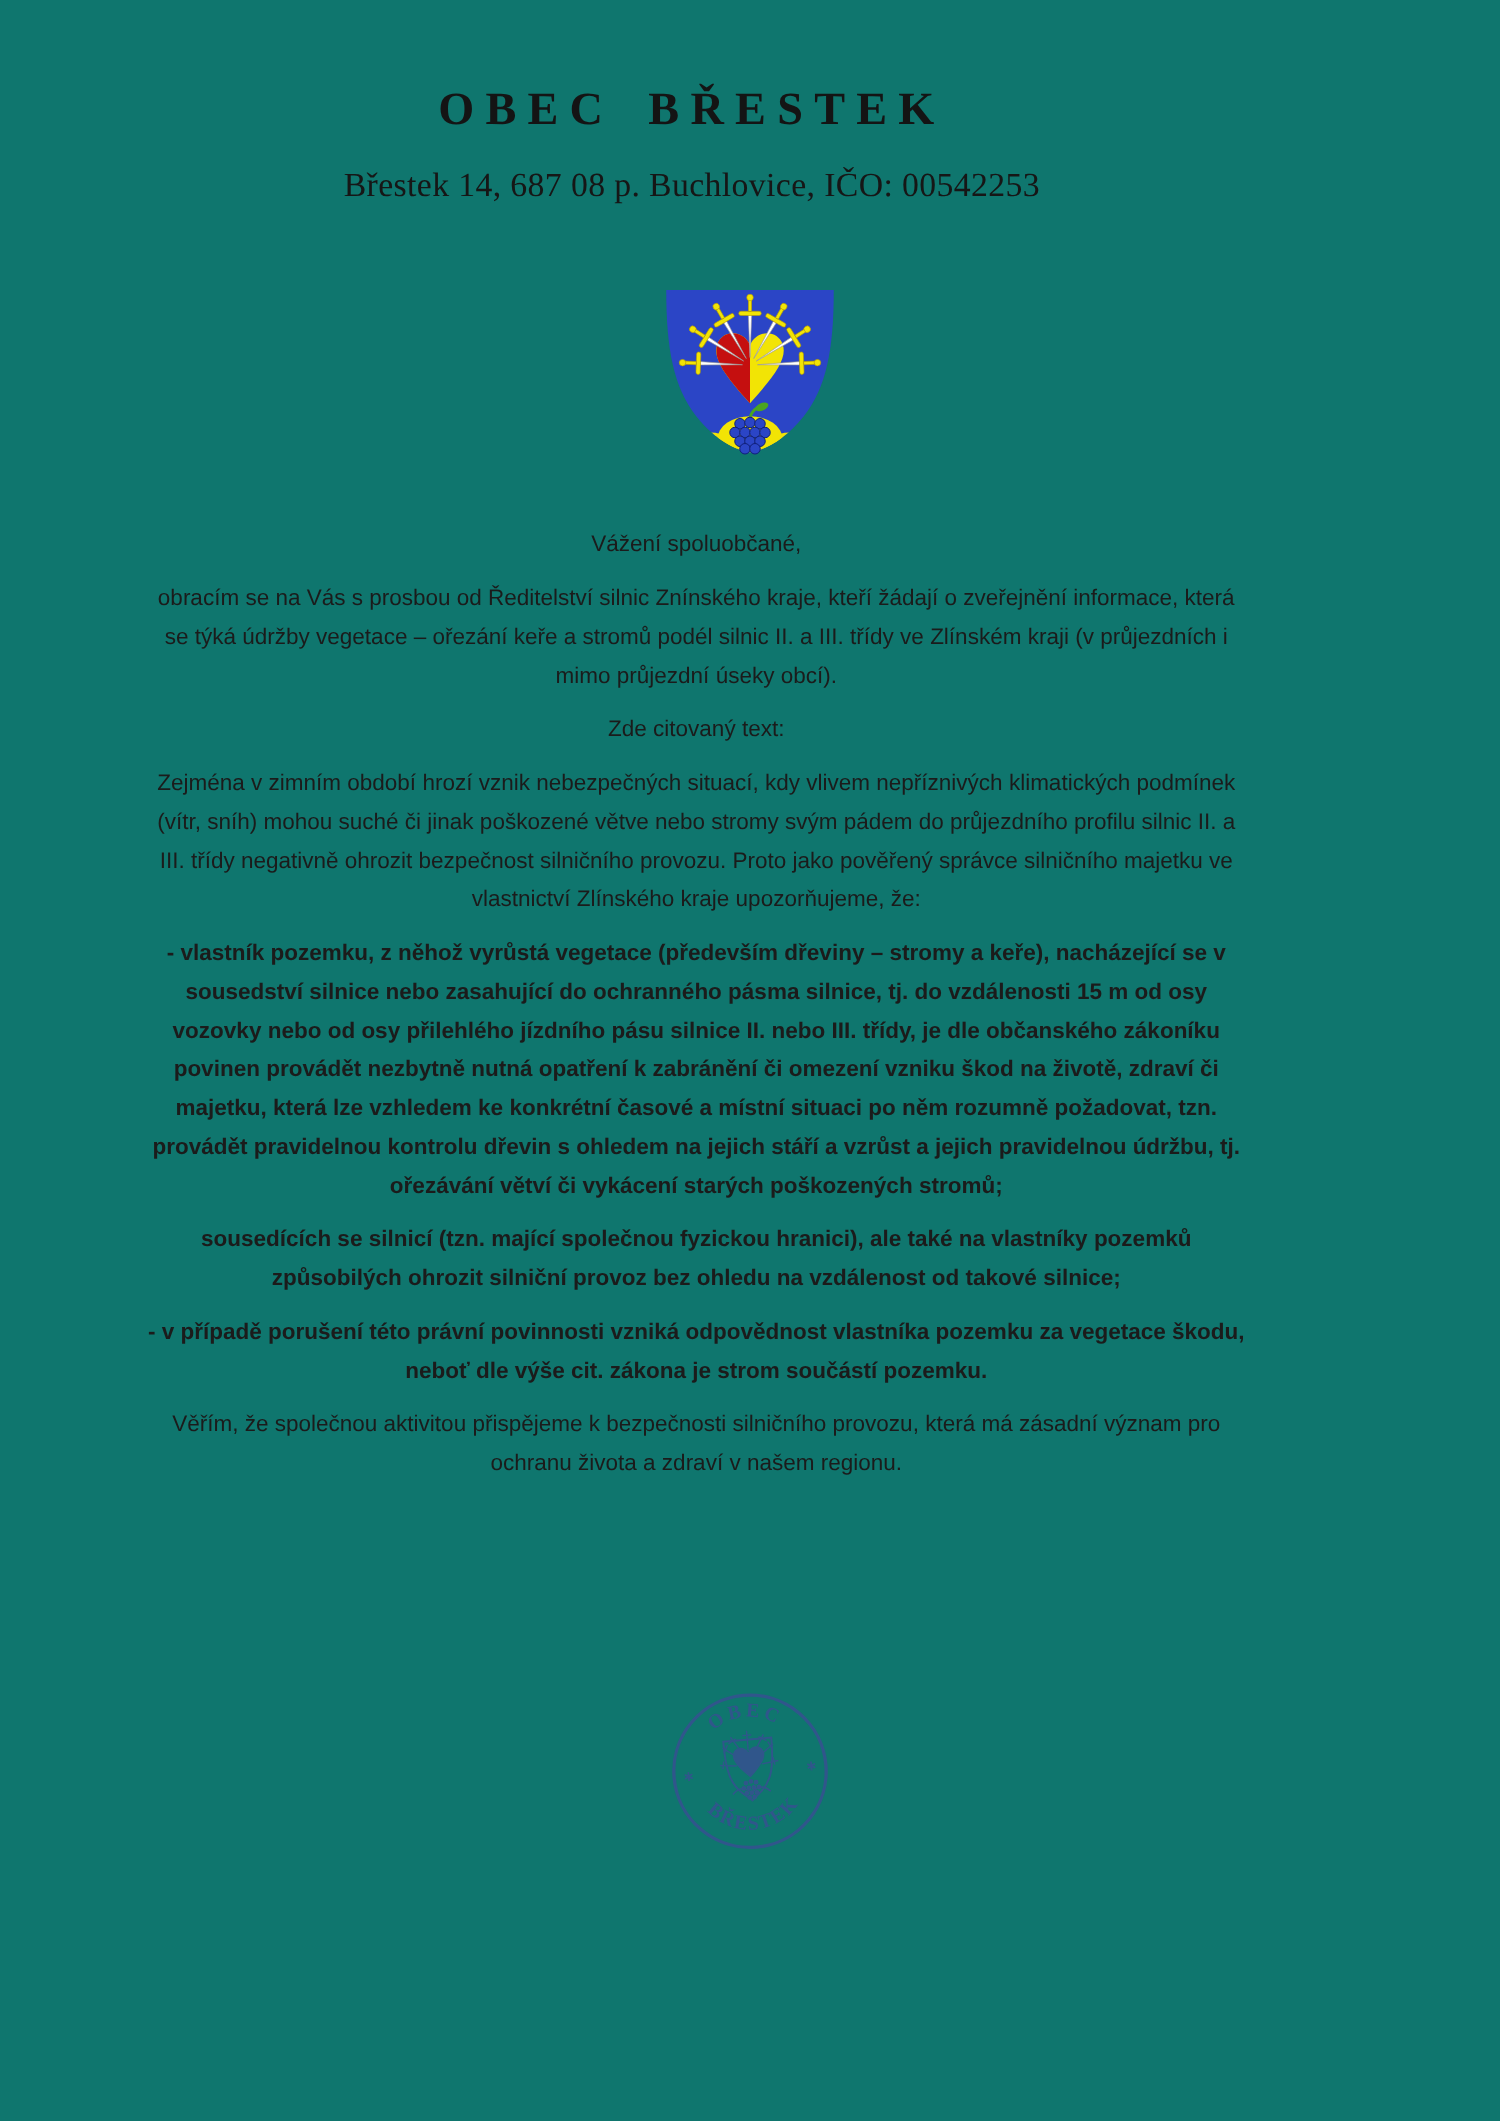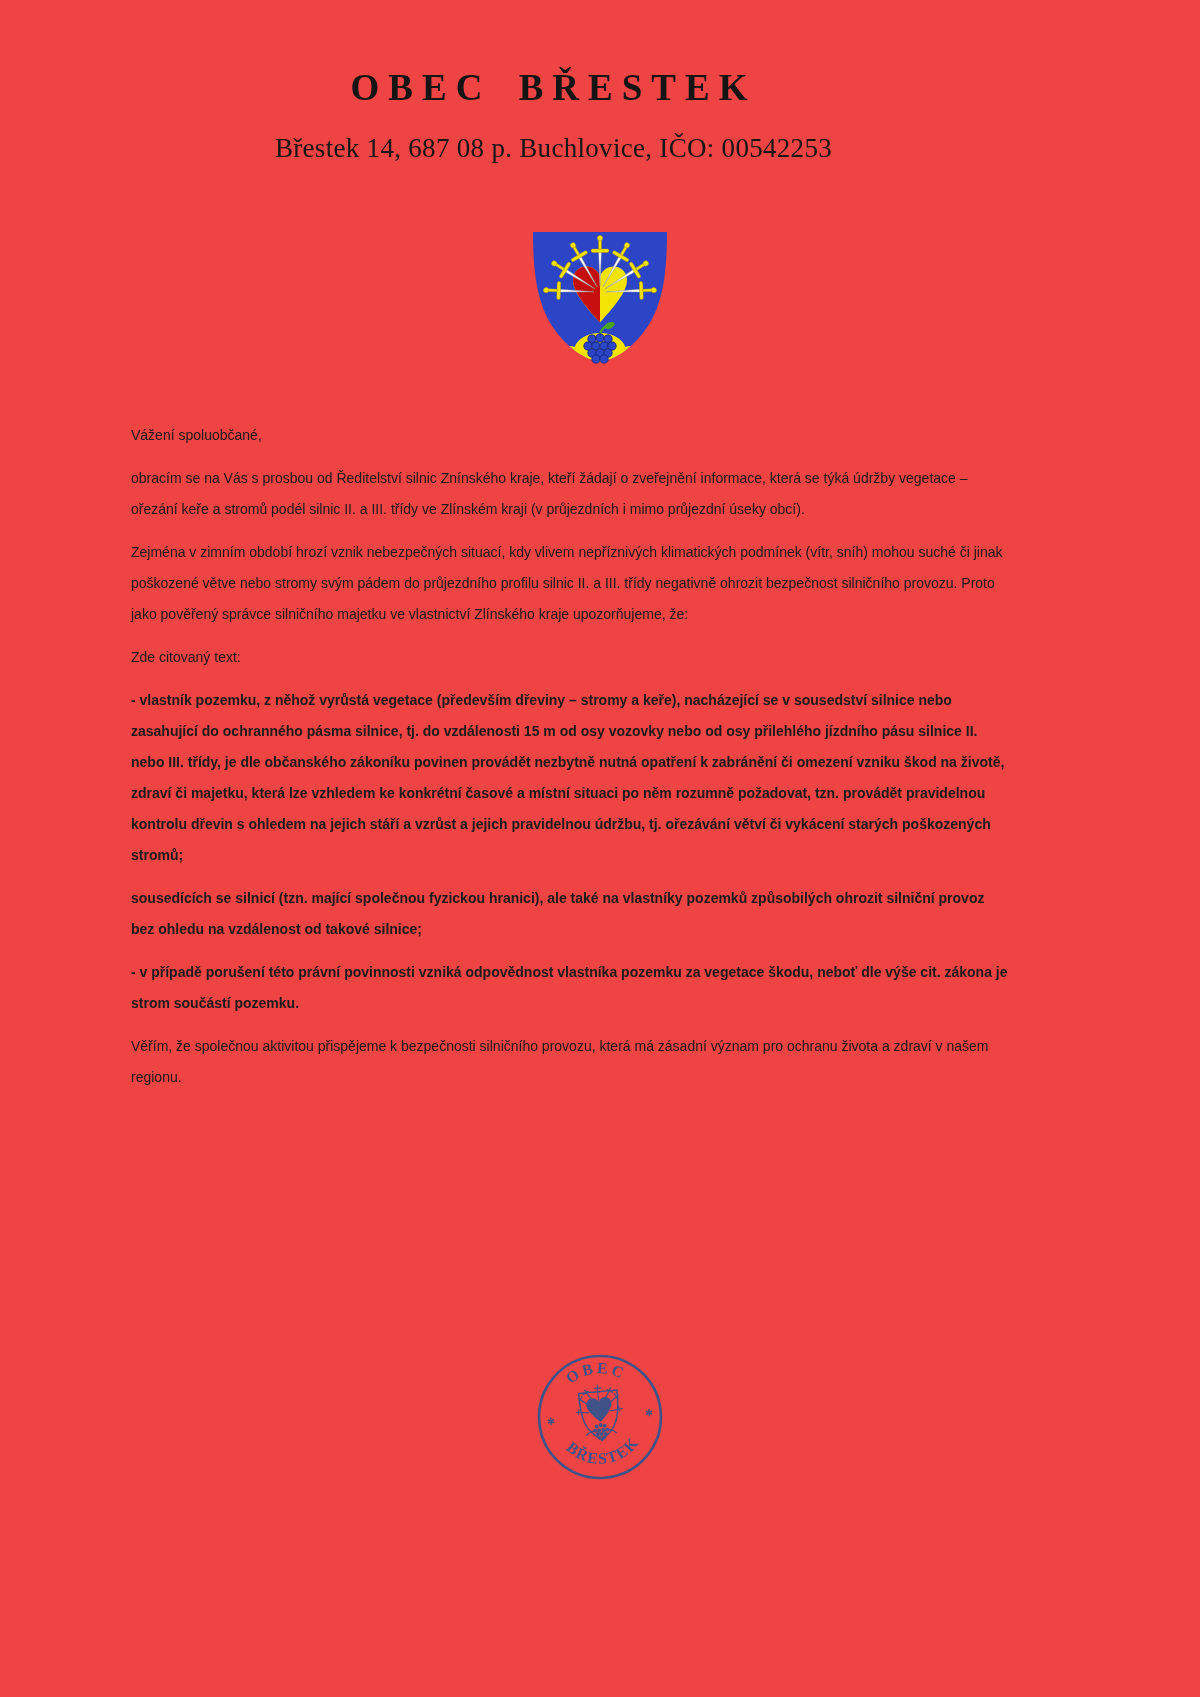--- a/index.html
+++ b/index.html
@@ -1,30 +1,30 @@
 <!DOCTYPE html>
 <html><head>
 <meta charset="utf-8">
 <style>
   html,body{margin:0;padding:0;background:#ffffff;}
   .page{
-    position:relative;width:1200px;height:1697px;background:#ef4444;overflow:hidden;
+    position:relative;width:1200px;height:1697px;background:#0f766e;overflow:hidden;
     font-family:"Liberation Sans",sans-serif;color:#1b1b1b;
   }
   .header{position:absolute;top:0;left:131px;width:845px;text-align:center;}
   .title{
     margin:66px 0 0 0;font-family:"Liberation Serif",serif;font-size:37px;font-weight:600;
     letter-spacing:9px;word-spacing:9px;color:#141414;white-space:nowrap;
   }
   .subtitle{
     margin:24px 0 0 0;font-family:"Liberation Serif",serif;font-size:27px;
     letter-spacing:0.3px;color:#161616;
   }
   .crest{position:absolute;left:528px;top:230px;width:144px;height:136px;}
-  .letter{position:absolute;left:131px;top:420px;width:880px;font-size:14px;line-height:31px;}
+  .letter{position:absolute;left:117px;top:420px;width:880px;font-size:18px;line-height:31px;text-align:center;}
   .letter p{margin:0 0 12px 0;}
   .letter p.bold{font-weight:bold;}
   .stamp{position:absolute;left:534px;top:1351px;width:132px;height:132px;transform:rotate(-5deg);opacity:.93;}
   .stamp text{font-family:"Liberation Serif",serif;font-weight:bold;}
 </style>
 </head>
 <body>
 
 <div class="page">
 
@@ -88,22 +88,22 @@
           <circle cx="80" cy="123" r="4.2"></circle>
         <circle cx="68" cy="129" r="4.2"></circle>
           <circle cx="76" cy="129" r="4.2"></circle>
       </g>
     </g>
   </svg>
 
   <div class="letter">
     <p>Vážení spoluobčané,</p>
     <p>obracím se na Vás s prosbou od Ředitelství silnic Znínského kraje, kteří žádají o zveřejnění informace, která se týká údržby vegetace – ořezání keře a stromů podél silnic II. a III. třídy ve Zlínském kraji (v průjezdních i mimo průjezdní úseky obcí).</p>
+    <p>Zde citovaný text:</p>
     <p>Zejména v zimním období hrozí vznik nebezpečných situací, kdy vlivem nepříznivých klimatických podmínek (vítr, sníh) mohou suché či jinak poškozené větve nebo stromy svým pádem do průjezdního profilu silnic II. a III. třídy negativně ohrozit bezpečnost silničního provozu. Proto jako pověřený správce silničního majetku ve vlastnictví Zlínského kraje upozorňujeme, že:</p>
-    <p>Zde citovaný text:</p>
     <p class="bold">- vlastník pozemku, z něhož vyrůstá vegetace (především dřeviny – stromy a keře), nacházející se v sousedství silnice nebo zasahující do ochranného pásma silnice, tj. do vzdálenosti 15 m od osy vozovky nebo od osy přilehlého jízdního pásu silnice II. nebo III. třídy, je dle občanského zákoníku povinen provádět nezbytně nutná opatření k zabránění či omezení vzniku škod na životě, zdraví či majetku, která lze vzhledem ke konkrétní časové a místní situaci po něm rozumně požadovat, tzn. provádět pravidelnou kontrolu dřevin s ohledem na jejich stáří a vzrůst a jejich pravidelnou údržbu, tj. ořezávání větví či vykácení starých poškozených stromů;</p>
     <p class="bold">sousedících se silnicí (tzn. mající společnou fyzickou hranici), ale také na vlastníky pozemků způsobilých ohrozit silniční provoz bez ohledu na vzdálenost od takové silnice;</p>
     <p class="bold">- v případě porušení této právní povinnosti vzniká odpovědnost vlastníka pozemku za vegetace škodu, neboť dle výše cit. zákona je strom součástí pozemku.</p>
     <p>Věřím, že společnou aktivitou přispějeme k bezpečnosti silničního provozu, která má zásadní význam pro ochranu života a zdraví v našem regionu.</p>
   </div>
 
   <svg class="stamp" viewBox="0 0 130 130" aria-hidden="true">
     <defs>
       <path id="stampArcTop" d="M 22,65 A 43,43 0 0 1 108,65" fill="none"></path>
       <path id="stampArcBottom" d="M 19,65 A 46,46 0 0 0 111,65" fill="none"></path>

